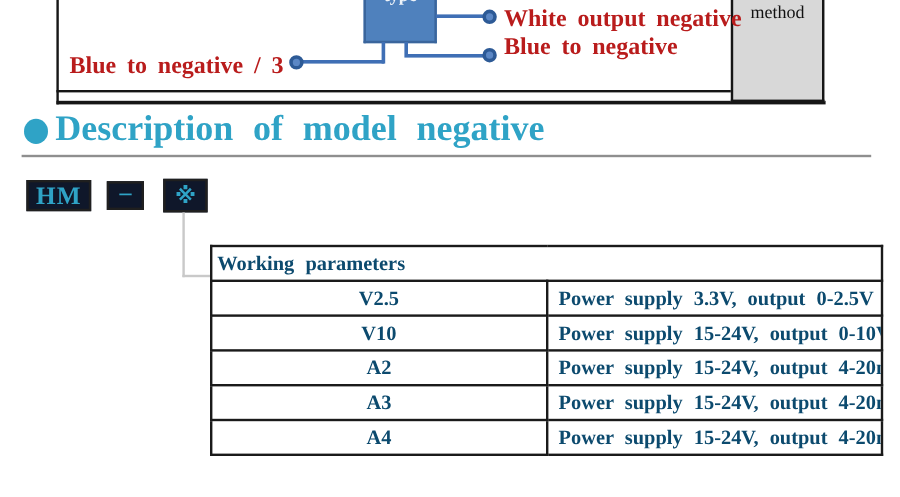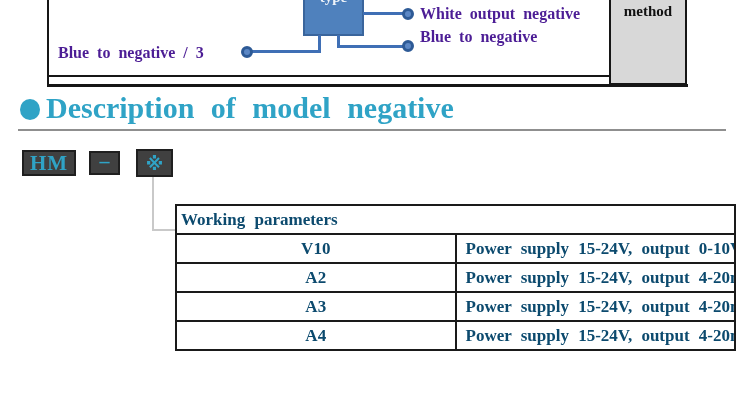--- a/index.html
+++ b/index.html
@@ -5,52 +5,52 @@
   html,body{margin:0;padding:0;background:#fff;}
   .screen{
     position:relative;width:750px;height:414px;background:#ffffff;
     overflow:hidden;font-family:"Liberation Serif",serif;
   }
   
   .frame-line{position:absolute;background:#161616;}
   .method-box{
     position:absolute;left:609px;top:0;width:78px;height:85px;box-sizing:border-box;
     background:#d8d8d8;border:2px solid #161616;border-top:none;
-    text-align:center;padding-top:3px;font-weight:bold;font-size:15px;color:#111;
+    text-align:center;padding-top:3px;font-weight:normal;font-size:15px;color:#111;
   }
   .sensor-box{
     position:absolute;left:303px;top:0;width:61px;height:36px;box-sizing:border-box;
     background:#4f81bd;border:2px solid #3a659c;border-top:none;overflow:hidden;
   }
   .sensor-box .partial{
     position:absolute;top:-11px;left:0;width:100%;text-align:center;
     color:rgba(255,255,255,.9);font-weight:bold;font-size:15px;
   }
   .wire{position:absolute;background:#3f6fb5;}
   .node{
     position:absolute;width:12px;height:12px;border-radius:50%;box-sizing:border-box;
     background:#5b87c5;border:3px solid #2d5a96;
   }
   .wire-label{
-    position:absolute;color:#4c1d95;font-weight:bold;font-size:16px;
+    position:absolute;color:#b91c1c;font-weight:bold;font-size:20px;
     word-spacing:4px;white-space:nowrap;
   }
   
   .bullet{
     position:absolute;left:20px;top:99px;width:20px;height:21px;border-radius:50%;
     background:#2fa3c6;
   }
   .page-title{
     position:absolute;left:46px;top:91px;color:#2fa3c6;font-weight:bold;
     font-size:30px;word-spacing:9px;white-space:nowrap;
   }
   .title-rule{position:absolute;left:18px;top:129px;width:708px;height:2px;background:#8f8f8f;}
   
   .code-box{
-    position:absolute;box-sizing:border-box;border:2px solid #1f1f1f;background:#404040;
+    position:absolute;box-sizing:border-box;border:2px solid #1f1f1f;background:#0f172a;
     color:#2fa3c6;font-weight:bold;text-align:center;
   }
   .box-hm{left:22px;top:150px;width:54px;height:26px;font-size:21px;line-height:22px;letter-spacing:1px;}
   .box-dash{left:89px;top:151px;width:31px;height:24px;font-size:20px;line-height:17px;}
   .box-star{left:136px;top:149px;width:37px;height:28px;font-size:18px;line-height:25px;font-family:"DejaVu Sans","Liberation Serif",sans-serif;}
   .connector{position:absolute;background:#c9c9c9;}
   
   table.params{
     position:absolute;left:175px;top:204px;width:561px;border-collapse:collapse;
     table-layout:fixed;
@@ -108,20 +108,24 @@
 
   <div class="connector" style="left:152px;top:177px;width:2px;height:54px;"></div>
   <div class="connector" style="left:152px;top:229px;width:24px;height:2px;"></div>
 
   <table class="params">
     <tbody>
         <tr>
       <td colspan="2" class="hdr">Working parameters</td>
     </tr>
     <tr>
+      <td class="code">V2.5</td>
+      <td class="desc">Power supply 3.3V, output 0-2.5V</td>
+    </tr>
+    <tr>
       <td class="code">V10</td>
       <td class="desc">Power supply 15-24V, output 0-10V</td>
     </tr>
     <tr>
       <td class="code">A2</td>
       <td class="desc">Power supply 15-24V, output 4-20mA, two line system</td>
     </tr>
     <tr>
       <td class="code">A3</td>
       <td class="desc">Power supply 15-24V, output 4-20mA, three wire system</td>

